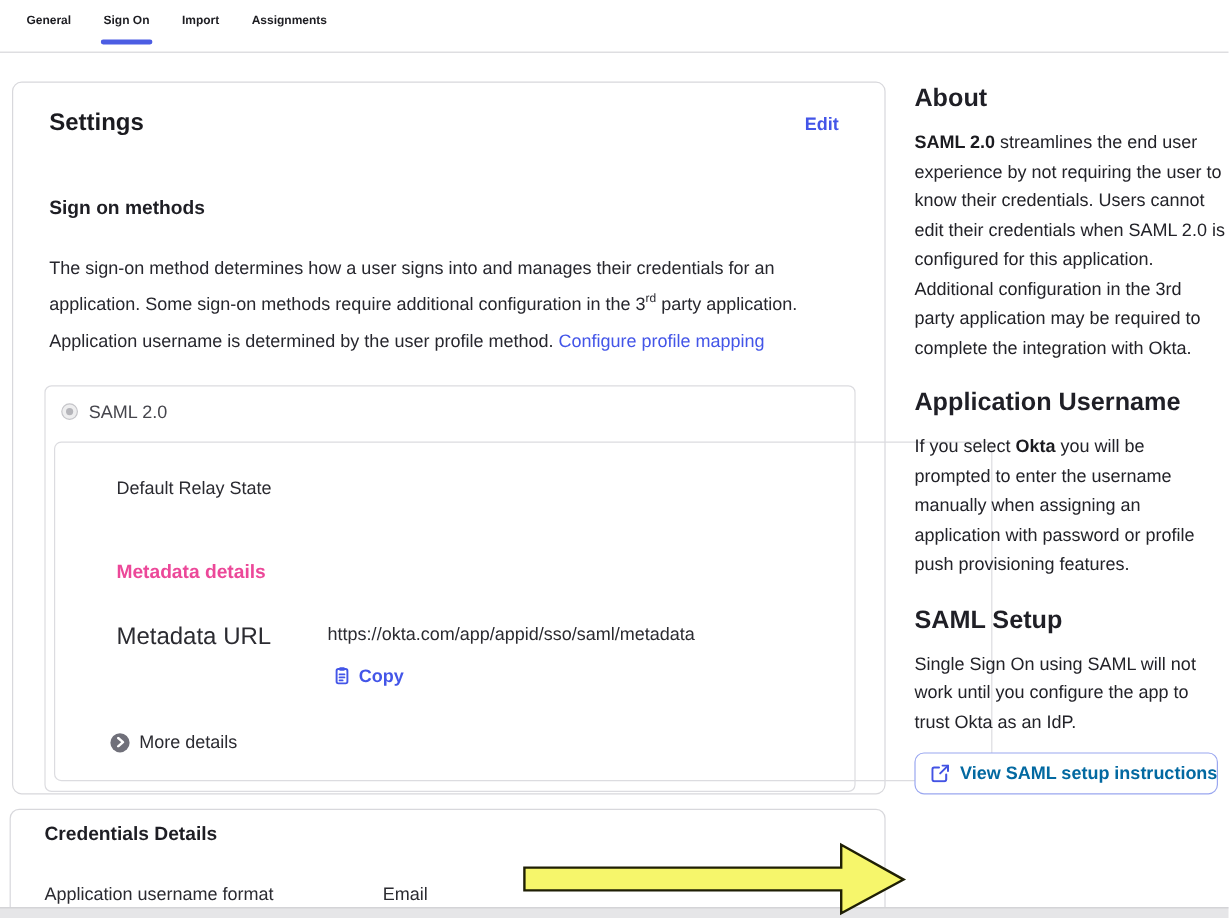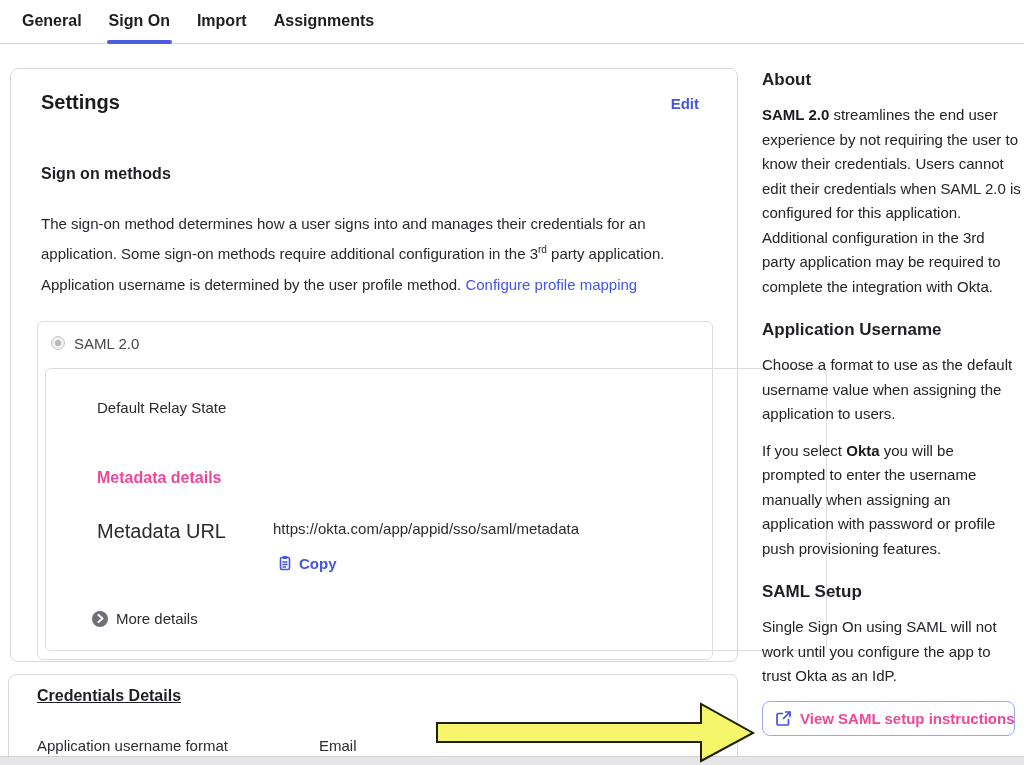--- a/index.html
+++ b/index.html
@@ -8,21 +8,21 @@
     position:relative; width:1024px; height:765px; overflow:hidden; background:#ffffff;
   }
 
   
   .tabbar {
     position:absolute; left:0; top:0; width:1024px; height:44px;
     border-bottom:1px solid #d6d6da; display:flex; align-items:flex-start;
     padding:12px 0 0 22px; gap:27px;
   }
   .tab {
-    position:relative; font-size:16px; font-weight:700; color:#1d1d22;
+    position:relative; font-size:10px; font-weight:700; color:#1d1d22;
     padding-bottom:14px; cursor:pointer; white-space:nowrap;
   }
   .tab.active::after {
     content:""; position:absolute; left:-2px; right:-2px; bottom:0; height:4px;
     background:#4c5de3; border-radius:2px;
   }
 
   
   .card {
     position:absolute; background:#ffffff; border:1px solid #d8d8dc; border-radius:8px;
@@ -63,34 +63,34 @@
   .more-details {
     position:absolute; left:46px; top:241px; display:flex; align-items:center; gap:8px;
     font-size:15px; color:#2b2b31; cursor:pointer;
   }
   .chev-circle {
     width:16px; height:16px; border-radius:50%; background:#70707a;
     display:flex; align-items:center; justify-content:center;
   }
 
   
-  .cred-title { position:absolute; left:28px; top:12px; font-size:16px; font-weight:700; color:#1e1e24;text-decoration:underline; }
+  .cred-title { position:absolute; left:28px; top:12px; font-size:16px; font-weight:700; color:#1e1e24; }
   .cred-label { position:absolute; left:28px; top:62px; font-size:15px; color:#2b2b31; }
   .cred-value { position:absolute; left:310px; top:62px; font-size:15px; color:#2b2b31; }
 
   
   .rail { position:absolute; left:762px; top:70px; width:259px; }
-  .rail h3 { font-size:17px; font-weight:700; color:#1f1f26; margin-bottom:13px; }
+  .rail h3 { font-size:21px; font-weight:700; color:#1f1f26; margin-bottom:13px; }
   .rail p { font-size:15px; line-height:24.5px; color:#232329; margin-bottom:21px; }
   .rail p.tight { margin-bottom:12px; }
   .rail strong { font-weight:700; color:#1b1b20; }
   .setup-button {
     display:flex; align-items:center; gap:9px; margin-top:9px;
     width:253px; padding:8px 13px; border:1px solid #9aa7f0; border-radius:8px;
-    background:#ffffff; color:#ec4899; font-size:15px; font-weight:700;
+    background:#ffffff; color:#0369a1; font-size:15px; font-weight:700;
     font-family:"Liberation Sans", sans-serif; cursor:pointer; white-space:nowrap;
   }
 
   
   .bottom-stripe {
     position:absolute; left:0; top:756px; width:1024px; height:9px;
     background:#e6e6e8; border-top:1px solid #cfcfd2;
   }
   .arrow-overlay { position:absolute; left:428px; top:698px; width:334px; height:67px; pointer-events:none; }
 </style>
@@ -161,21 +161,20 @@
     <div class="cred-title">Credentials Details</div>
     <div class="cred-label">Application username format</div>
     <div class="cred-value">Email</div>
   </div>
 
   <div class="rail">
     <h3>About</h3>
     <p><strong>SAML 2.0</strong><span> streamlines the end user experience by not requiring the user to know their credentials. Users cannot edit their credentials when SAML 2.0 is configured for this application. Additional configuration in the 3rd party application may be required to complete the integration with Okta.</span></p>
 
     <h3>Application Username</h3>
-    <p class="tight">Choose a format to use as the default username value when assigning the application to users.</p>
     <p><span>If you select </span><strong>Okta</strong><span> you will be prompted to enter the username manually when assigning an application with password or profile push provisioning features.</span></p>
 
     <h3>SAML Setup</h3>
     <p class="tight">Single Sign On using SAML will not work until you configure the app to trust Okta as an IdP.</p>
 
     <button class="setup-button">
       <span style="display:flex;">
         <svg width="15" height="15" viewBox="0 0 15 15" fill="none" stroke="#4353e4" stroke-width="1.7" stroke-linecap="round" stroke-linejoin="round">
           <path d="M12.5 8.5v4a1.5 1.5 0 0 1-1.5 1.5H2.5A1.5 1.5 0 0 1 1 12.5V4a1.5 1.5 0 0 1 1.5-1.5h4"></path>
           <path d="M9.5 1h4.5v4.5"></path>

